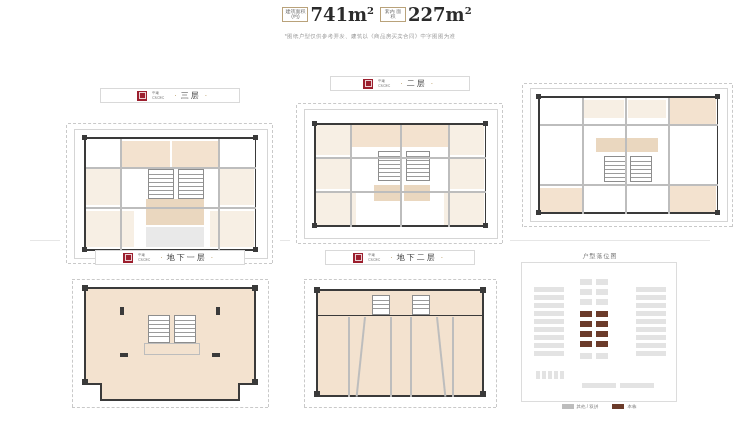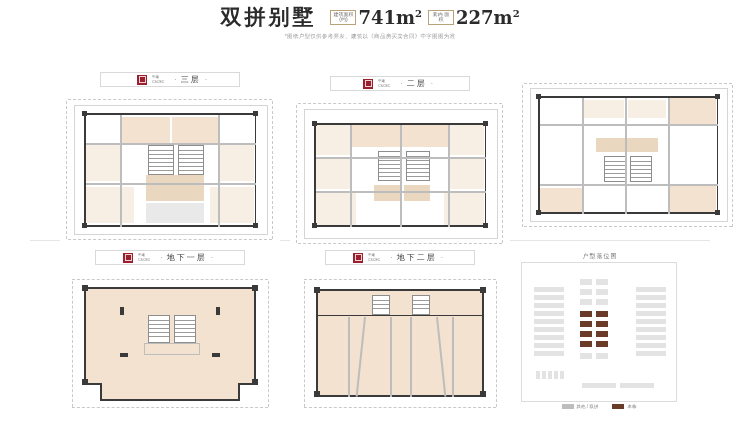--- a/index.html
+++ b/index.html
@@ -105,21 +105,20 @@
   .legend span.sw{display:inline-block;width:12px;height:5px;margin-right:3px;vertical-align:middle;}
   .sw.gray{background:#bdbdbd;}
   .sw.brown{background:#6b3b2a;}
 </style>
 </head>
 <body>
 
 <div class="page">
 
   <div class="header">
-    <div class="title">双拼别墅</div>
     <div class="area-group">
       <div class="area-item">
         <div class="area-tag">建筑面积
 (约)</div>
         <div class="area-val">
           <span>741</span><span>m</span><sup>2</sup>
         </div>
       </div>
       <div class="area-item">
         <div class="area-tag">套内
@@ -128,21 +127,21 @@
           <span>227</span><span>m</span><sup>2</sup>
         </div>
       </div>
     </div>
   </div>
   <div class="subtitle">*图纸户型仅供参考开发、建筑以《商品房买卖合同》中字图图为准</div>
 
   <div class="divider"></div>
 
   <div class="card" style="left:60px;top:72px;width:220px;">
-    <div class="card-head" style="width:140px;margin:0 auto;padding-left:8px;">
+    <div class="card-head" style="width:140px;margin:16px auto;padding-left:8px;">
       <div class="seal"></div>
       <div class="head-logo">中建
 CSCEC</div>
       <span class="head-dot">·</span>
       <div class="head-label">三层</div>
       <span class="head-dot">·</span>
     </div>
 
     <div class="plan" style="width:220px;height:150px;margin-top:8px;">
 

